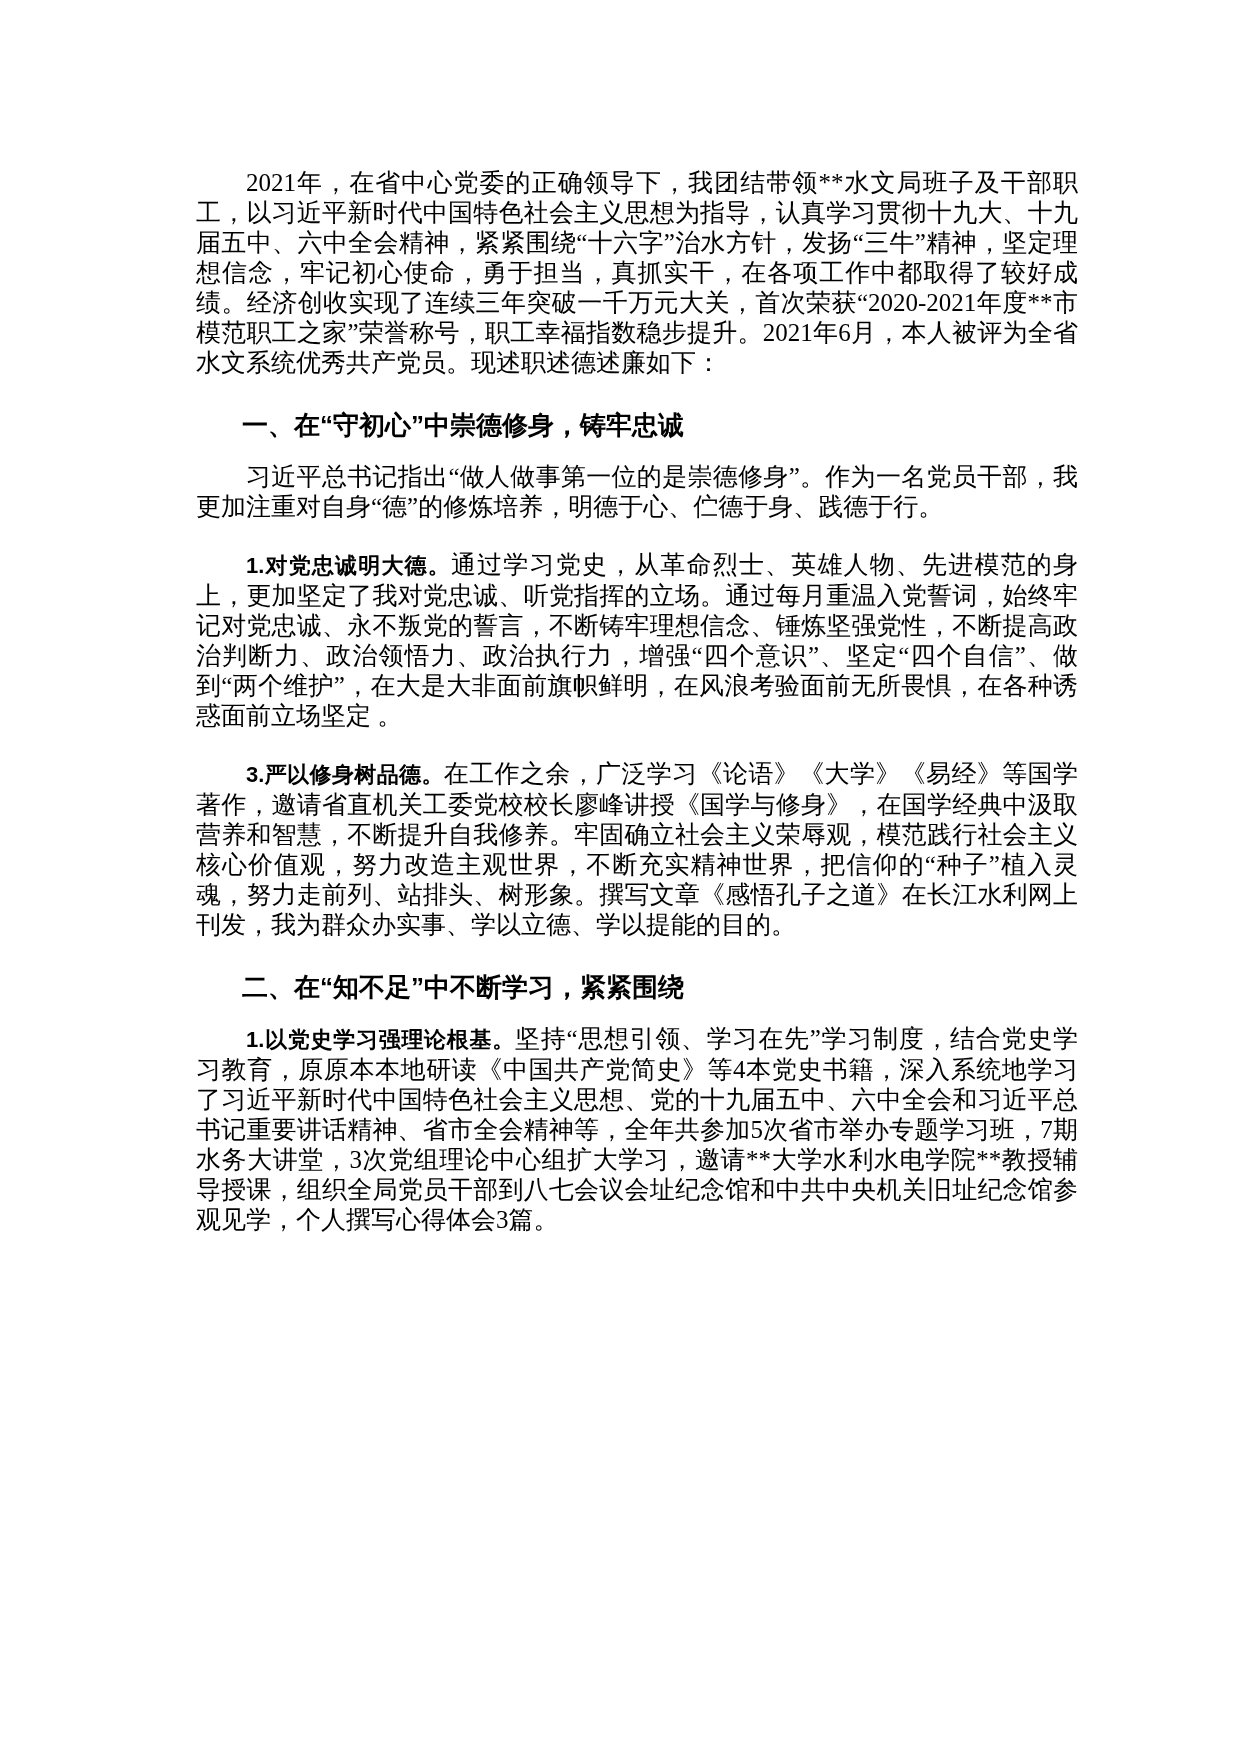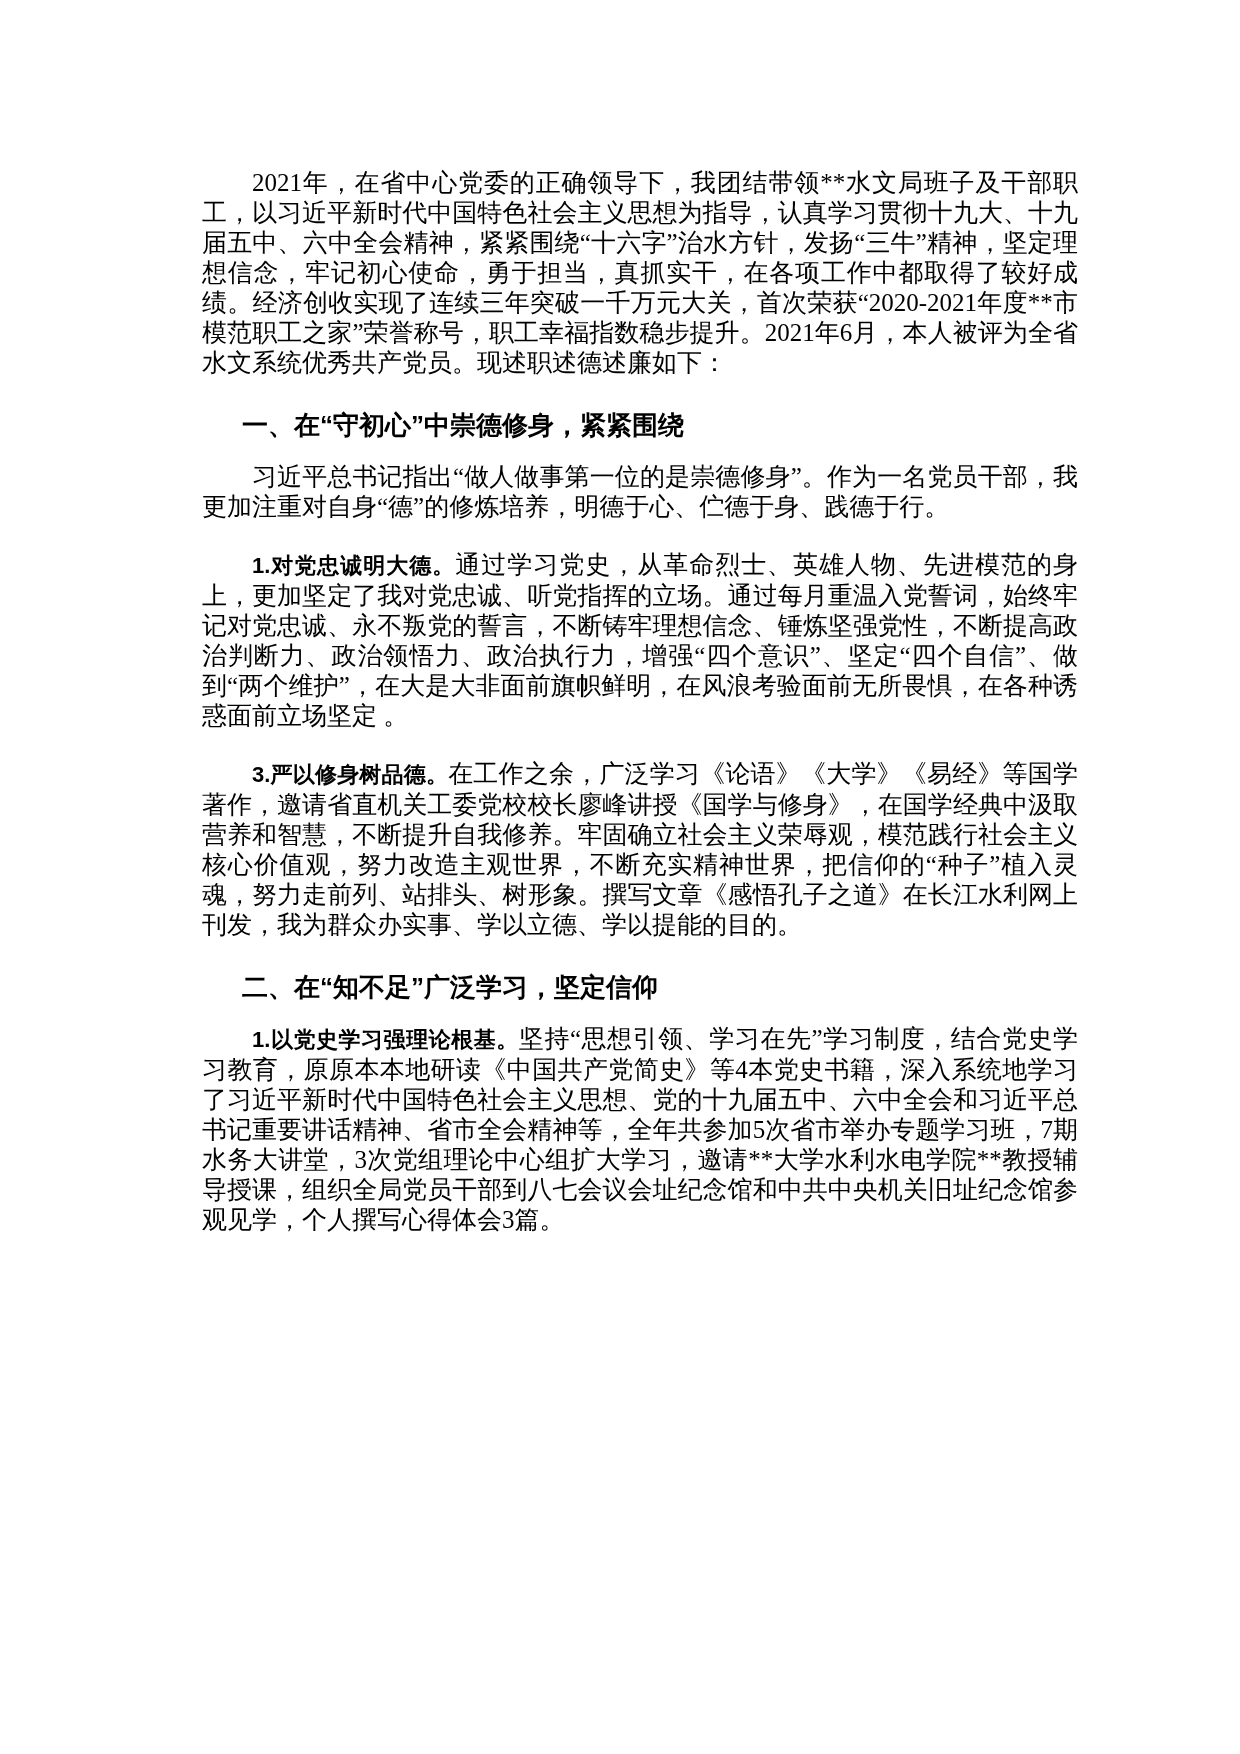--- a/index.html
+++ b/index.html
@@ -20,21 +20,21 @@
   }
   .doc-body {
     width: 888px;
   }
   p.body-para {
     font-family: "Liberation Serif", serif;
     font-size: 25px;
     line-height: 30px;
     text-align: justify;
     text-indent: 2em;
-    margin: 0 0 28px 12px;
+    margin: 0 0 28px 6px;
     word-break: break-all;
   }
   h2.section-heading {
     font-family: "Liberation Sans", sans-serif;
     font-size: 26px;
     line-height: 30px;
     font-weight: bold;
     text-indent: 2em;
     margin: 32px 0 22px 0;
   }
@@ -45,28 +45,28 @@
   }
 </style>
 </head>
 <body>
 
 <div class="page">
   <div class="doc-body">
 
     <p class="body-para">2021年，在省中心党委的正确领导下，我团结带领**水文局班子及干部职工，以习近平新时代中国特色社会主义思想为指导，认真学习贯彻十九大、十九届五中、六中全会精神，紧紧围绕“十六字”治水方针，发扬“三牛”精神，坚定理想信念，牢记初心使命，勇于担当，真抓实干，在各项工作中都取得了较好成绩。经济创收实现了连续三年突破一千万元大关，首次荣获“2020-2021年度**市模范职工之家”荣誉称号，职工幸福指数稳步提升。2021年6月，本人被评为全省水文系统优秀共产党员。现述职述德述廉如下：</p>
 
-    <h2 class="section-heading">一、在“守初心”中崇德修身，紧紧围绕</h2>
+    <h2 class="section-heading">一、在“守初心”中崇德修身，铸牢忠诚</h2>
 
     <p class="body-para">习近平总书记指出“做人做事第一位的是崇德修身”。作为一名党员干部，我更加注重对自身“德”的修炼培养，明德于心、伫德于身、践德于行。</p>
 
     <p class="body-para"><span class="item-lead">1.对党忠诚明大德。</span><span>通过学习党史，从革命烈士、英雄人物、先进模范的身上，更加坚定了我对党忠诚、听党指挥的立场。通过每月重温入党誓词，始终牢记对党忠诚、永不叛党的誓言，不断铸牢理想信念、锤炼坚强党性，不断提高政治判断力、政治领悟力、政治执行力，增强“四个意识”、坚定“四个自信”、做到“两个维护”，在大是大非面前旗帜鲜明，在风浪考验面前无所畏惧，在各种诱惑面前立场坚定 。</span></p>
 
 
     <p class="body-para"><span class="item-lead">3.严以修身树品德。</span><span>在工作之余，广泛学习《论语》《大学》《易经》等国学著作，邀请省直机关工委党校校长廖峰讲授《国学与修身》，在国学经典中汲取营养和智慧，不断提升自我修养。牢固确立社会主义荣辱观，模范践行社会主义核心价值观，努力改造主观世界，不断充实精神世界，把信仰的“种子”植入灵魂，努力走前列、站排头、树形象。撰写文章《感悟孔子之道》在长江水利网上刊发，我为群众办实事、学以立德、学以提能的目的。</span></p>
 
-    <h2 class="section-heading">二、在“知不足”广泛学习，坚定信仰</h2>
+    <h2 class="section-heading">二、在“知不足”中不断学习，紧紧围绕</h2>
 
 
     <p class="body-para"><span class="item-lead">1.以党史学习强理论根基。</span><span>坚持“思想引领、学习在先”学习制度，结合党史学习教育，原原本本地研读《中国共产党简史》等4本党史书籍，深入系统地学习了习近平新时代中国特色社会主义思想、党的十九届五中、六中全会和习近平总书记重要讲话精神、省市全会精神等，全年共参加5次省市举办专题学习班，7期水务大讲堂，3次党组理论中心组扩大学习，邀请**大学水利水电学院**教授辅导授课，组织全局党员干部到八七会议会址纪念馆和中共中央机关旧址纪念馆参观见学，个人撰写心得体会3篇。</span></p>
 
   </div>
 </div>
 
 </body></html>

